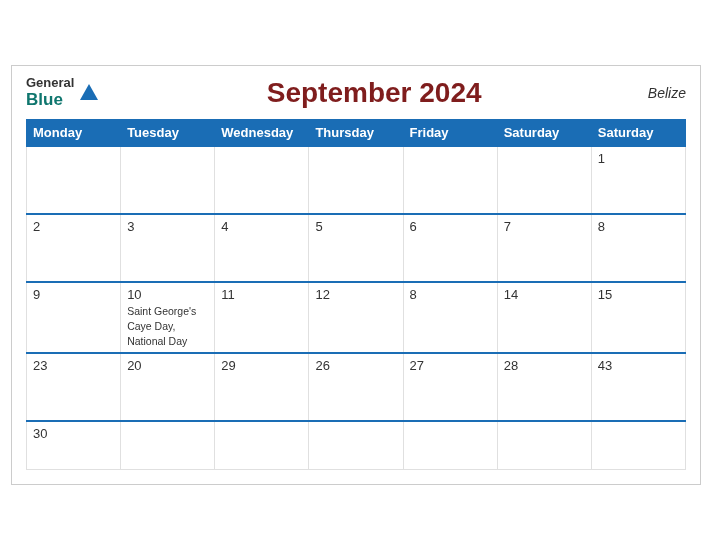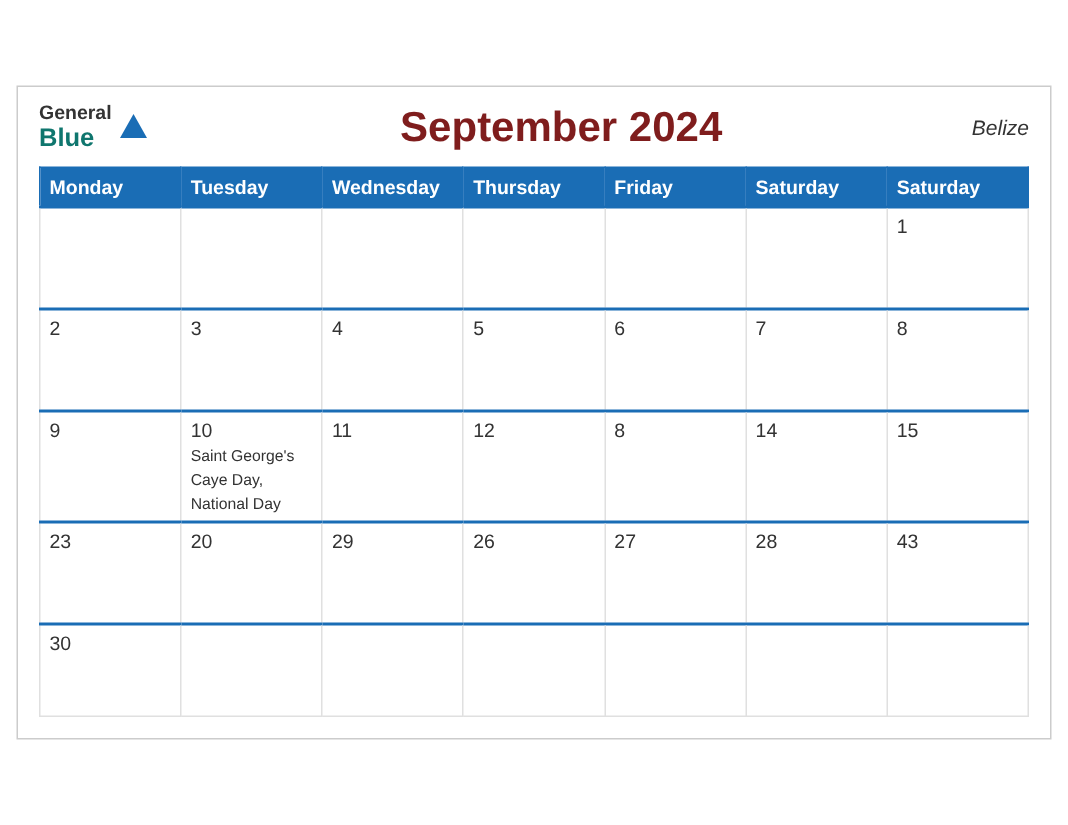--- a/index.html
+++ b/index.html
@@ -94,21 +94,21 @@
     }
     .event-text {
       font-size: 10.5px;
       color: #333;
       line-height: 1.3;
     }
     .empty-cell {
       background: #f5f5f5;
     }
     .last-row td {
-      height: 61px;
+      height: 48px;
     }
     .sunday-col {
       background: #f5f5f5;
     }
   </style>
 </head>
 <body>
 
 <div class="calendar-container">
   <div class="calendar-header">

